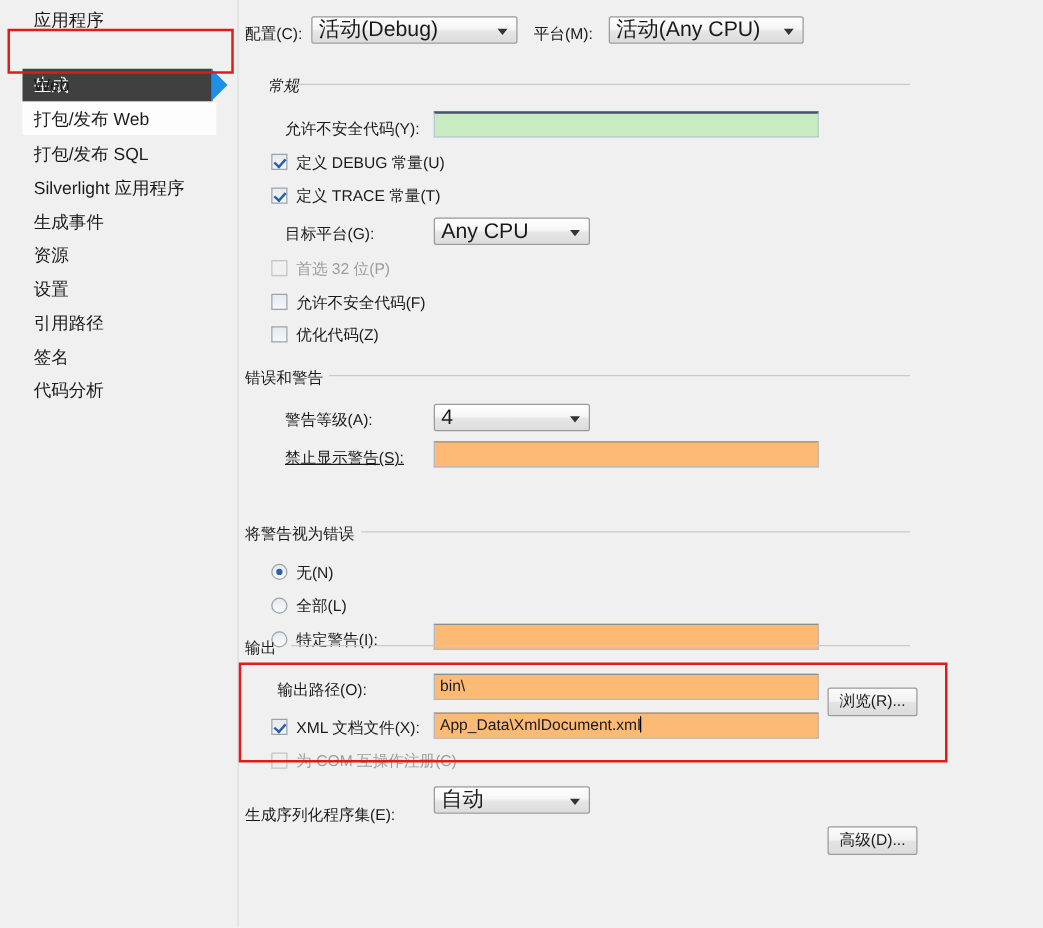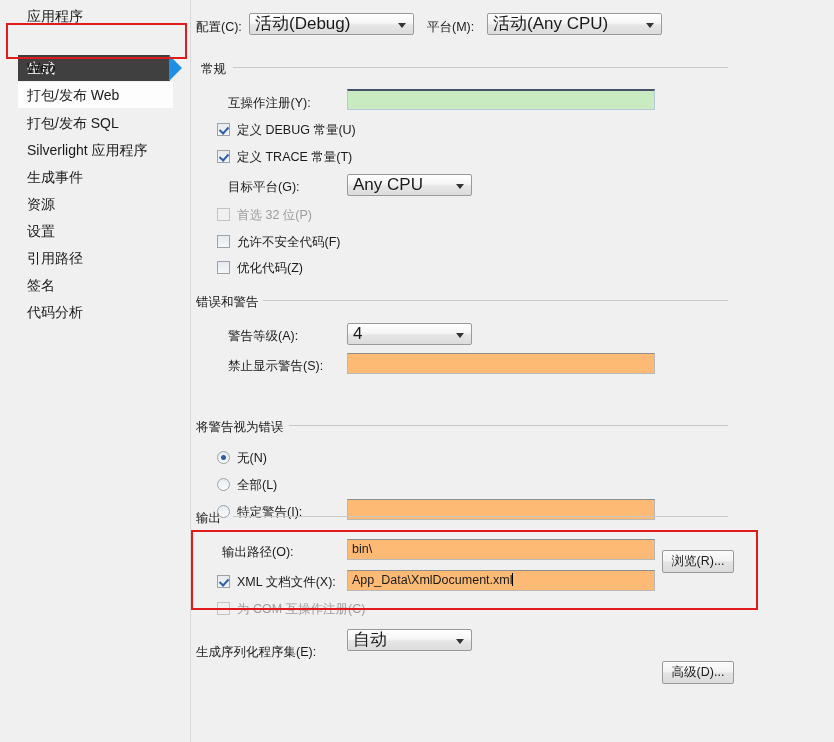--- a/index.html
+++ b/index.html
@@ -264,29 +264,29 @@
 
 <div id="main">
 
   <div class="lbl" style="left:5px; top:19px;">配置(C):</div>
   <div class="combo" style="left:58px; top:13px; width:165px;">
     <span>活动(Debug)</span>
     <span class="arrow"></span>
   </div>
 
   <div class="lbl" style="left:236px; top:19px;">平台(M):</div>
-  <div class="combo" style="left:296px; top:13px; width:175px;">
+  <div class="combo" style="left:296px; top:13px; width:156px;">
     <span>活动(Any CPU)</span>
     <span class="arrow"></span>
   </div>
 
-  <div class="group-title" style="left:10px; top:61px;">常规</div>
+  <div class="group-title" style="left:23px; top:61px;font-style:italic;">常规</div>
   <div class="group-rule" style="left:42px; top:67px; width:495px;"></div>
 
-  <div class="lbl" style="left:37px; top:95px;">互操作注册(Y):</div>
+  <div class="lbl" style="left:37px; top:95px;">允许不安全代码(Y):</div>
   <div class="tbox green" style="left:156px; top:89px; width:308px;">
     <span></span>
   </div>
 
   <div class="cbx checked" style="left:26px; top:123px;"></div>
   <div class="lbl" style="left:46px; top:122px;">定义 DEBUG 常量(U)</div>
 
   <div class="cbx checked" style="left:26px; top:150px;"></div>
   <div class="lbl" style="left:46px; top:149px;">定义 TRACE 常量(T)</div>
 
@@ -307,21 +307,21 @@
 
   <div class="group-title" style="left:5px; top:294px;">错误和警告</div>
   <div class="group-rule" style="left:72px; top:300px; width:465px;"></div>
 
   <div class="lbl" style="left:37px; top:328px;">警告等级(A):</div>
   <div class="combo" style="left:156px; top:323px; width:125px;">
     <span>4</span>
     <span class="arrow"></span>
   </div>
 
-  <div class="lbl" style="left:37px; top:358px;">禁止显示警告(S):</div>
+  <div class="lbl" style="left:37px; top:358px;text-decoration:underline;">禁止显示警告(S):</div>
   <div class="tbox" style="left:156px; top:353px; width:308px;">
     <span></span>
   </div>
 
   <div class="group-title" style="left:5px; top:419px;">将警告视为错误</div>
   <div class="group-rule" style="left:98px; top:425px; width:439px;"></div>
 
   <div class="rdo selected" style="left:26px; top:451px;"></div>
   <div class="lbl" style="left:46px; top:450px;">无(N)</div>
 

